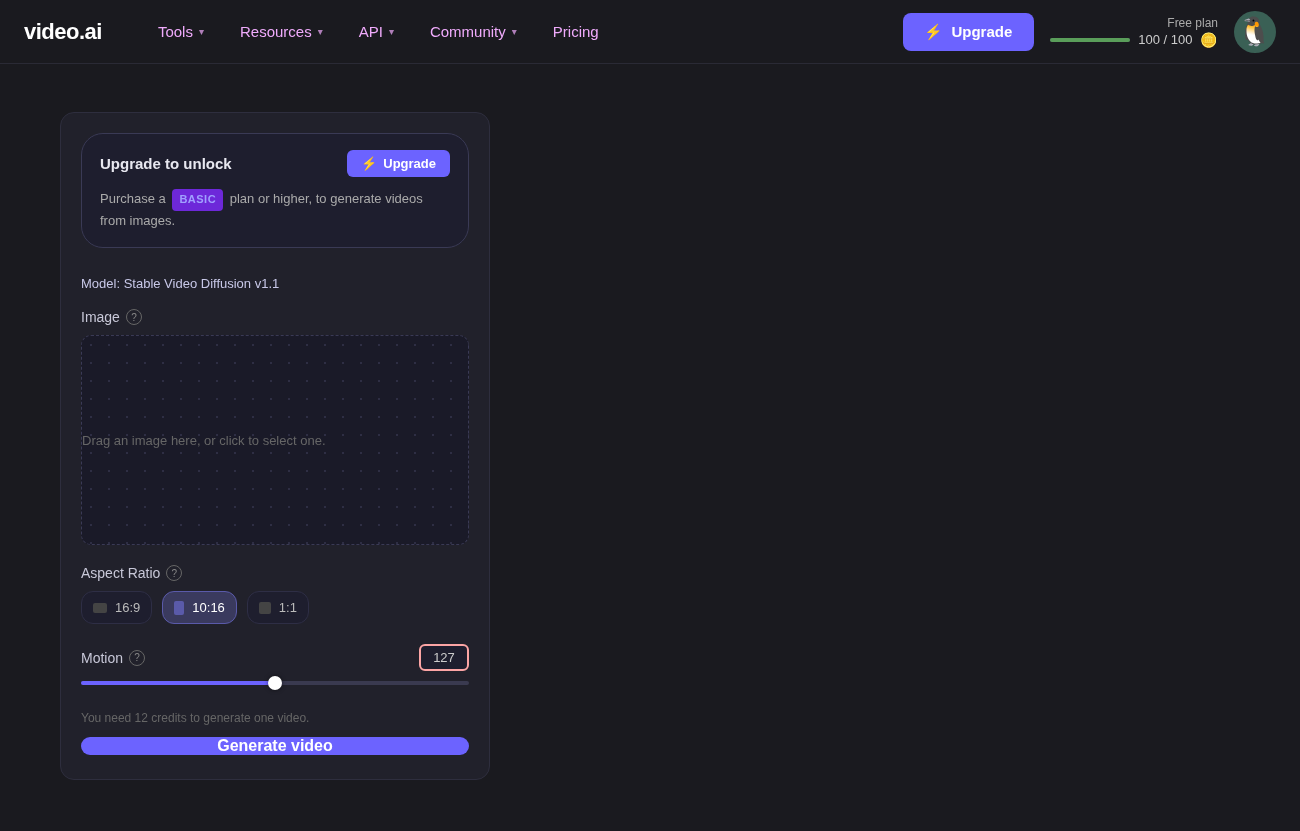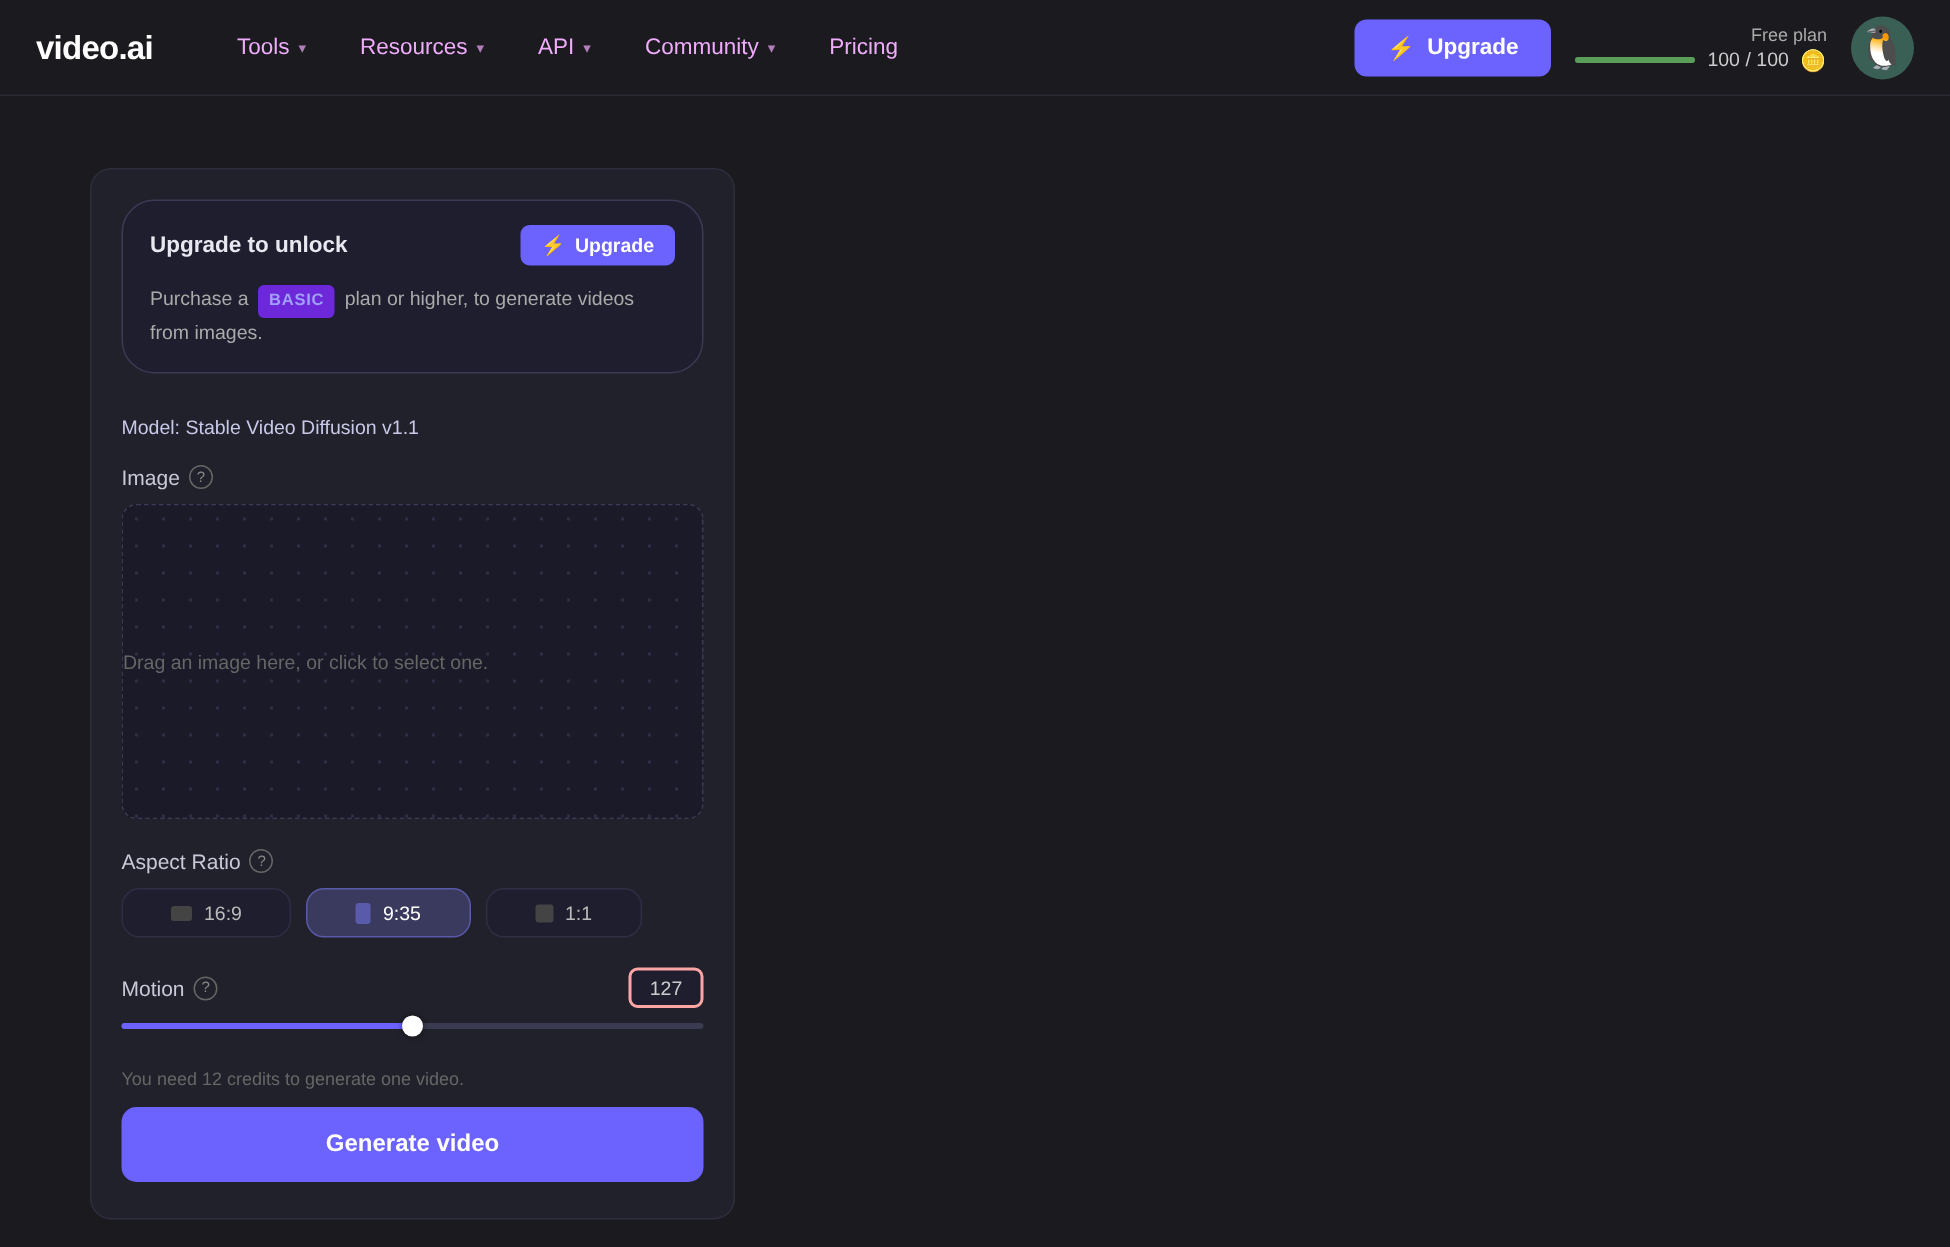--- a/index.html
+++ b/index.html
@@ -243,21 +243,21 @@
     
     .aspect-options {
       display: flex;
       gap: 10px;
       margin-top: 4px;
     }
     .aspect-btn {
       display: flex;
       align-items: center;
       gap: 8px;
-      padding: 8px 32px;
+      padding: 8px 11px;
       border-radius: 12px;
       border: 1px solid #2e2e45;
       background: #1e1e2e;
       color: #bbb;
       font-size: 13px;
       cursor: pointer;
       transition: all 0.15s;
     }
     .aspect-btn.active {
       background: #3a3a5e;
@@ -337,21 +337,20 @@
     .credits-text {
       padding: 8px 20px 4px 20px;
       font-size: 12px;
       color: #666;
     }
 
     
     .generate-btn {
       margin: 8px 20px 0 20px;
       width: calc(100% - 40px);
-      padding: 16px;
       background: #6c63ff;
       color: #fff;
       border: none;
       border-radius: 10px;
       font-size: 16px;
       font-weight: 600;
       cursor: pointer;
       transition: background 0.15s;
     }
   </style>
@@ -447,21 +446,21 @@
         <span>Aspect Ratio</span>
         <div class="info-icon">?</div>
       </div>
       <div class="aspect-options">
         <div class="aspect-btn">
           <div class="aspect-indicator"></div>
           <span>16:9</span>
         </div>
         <div class="aspect-btn active">
           <div class="aspect-indicator" style="width:10px;height:14px;"></div>
-          <span>9:35</span>
+          <span>10:16</span>
         </div>
         <div class="aspect-btn">
           <div class="aspect-indicator" style="width:12px;height:12px;"></div>
           <span>1:1</span>
         </div>
       </div>
     </div>
 
     
     <div class="motion-section">

